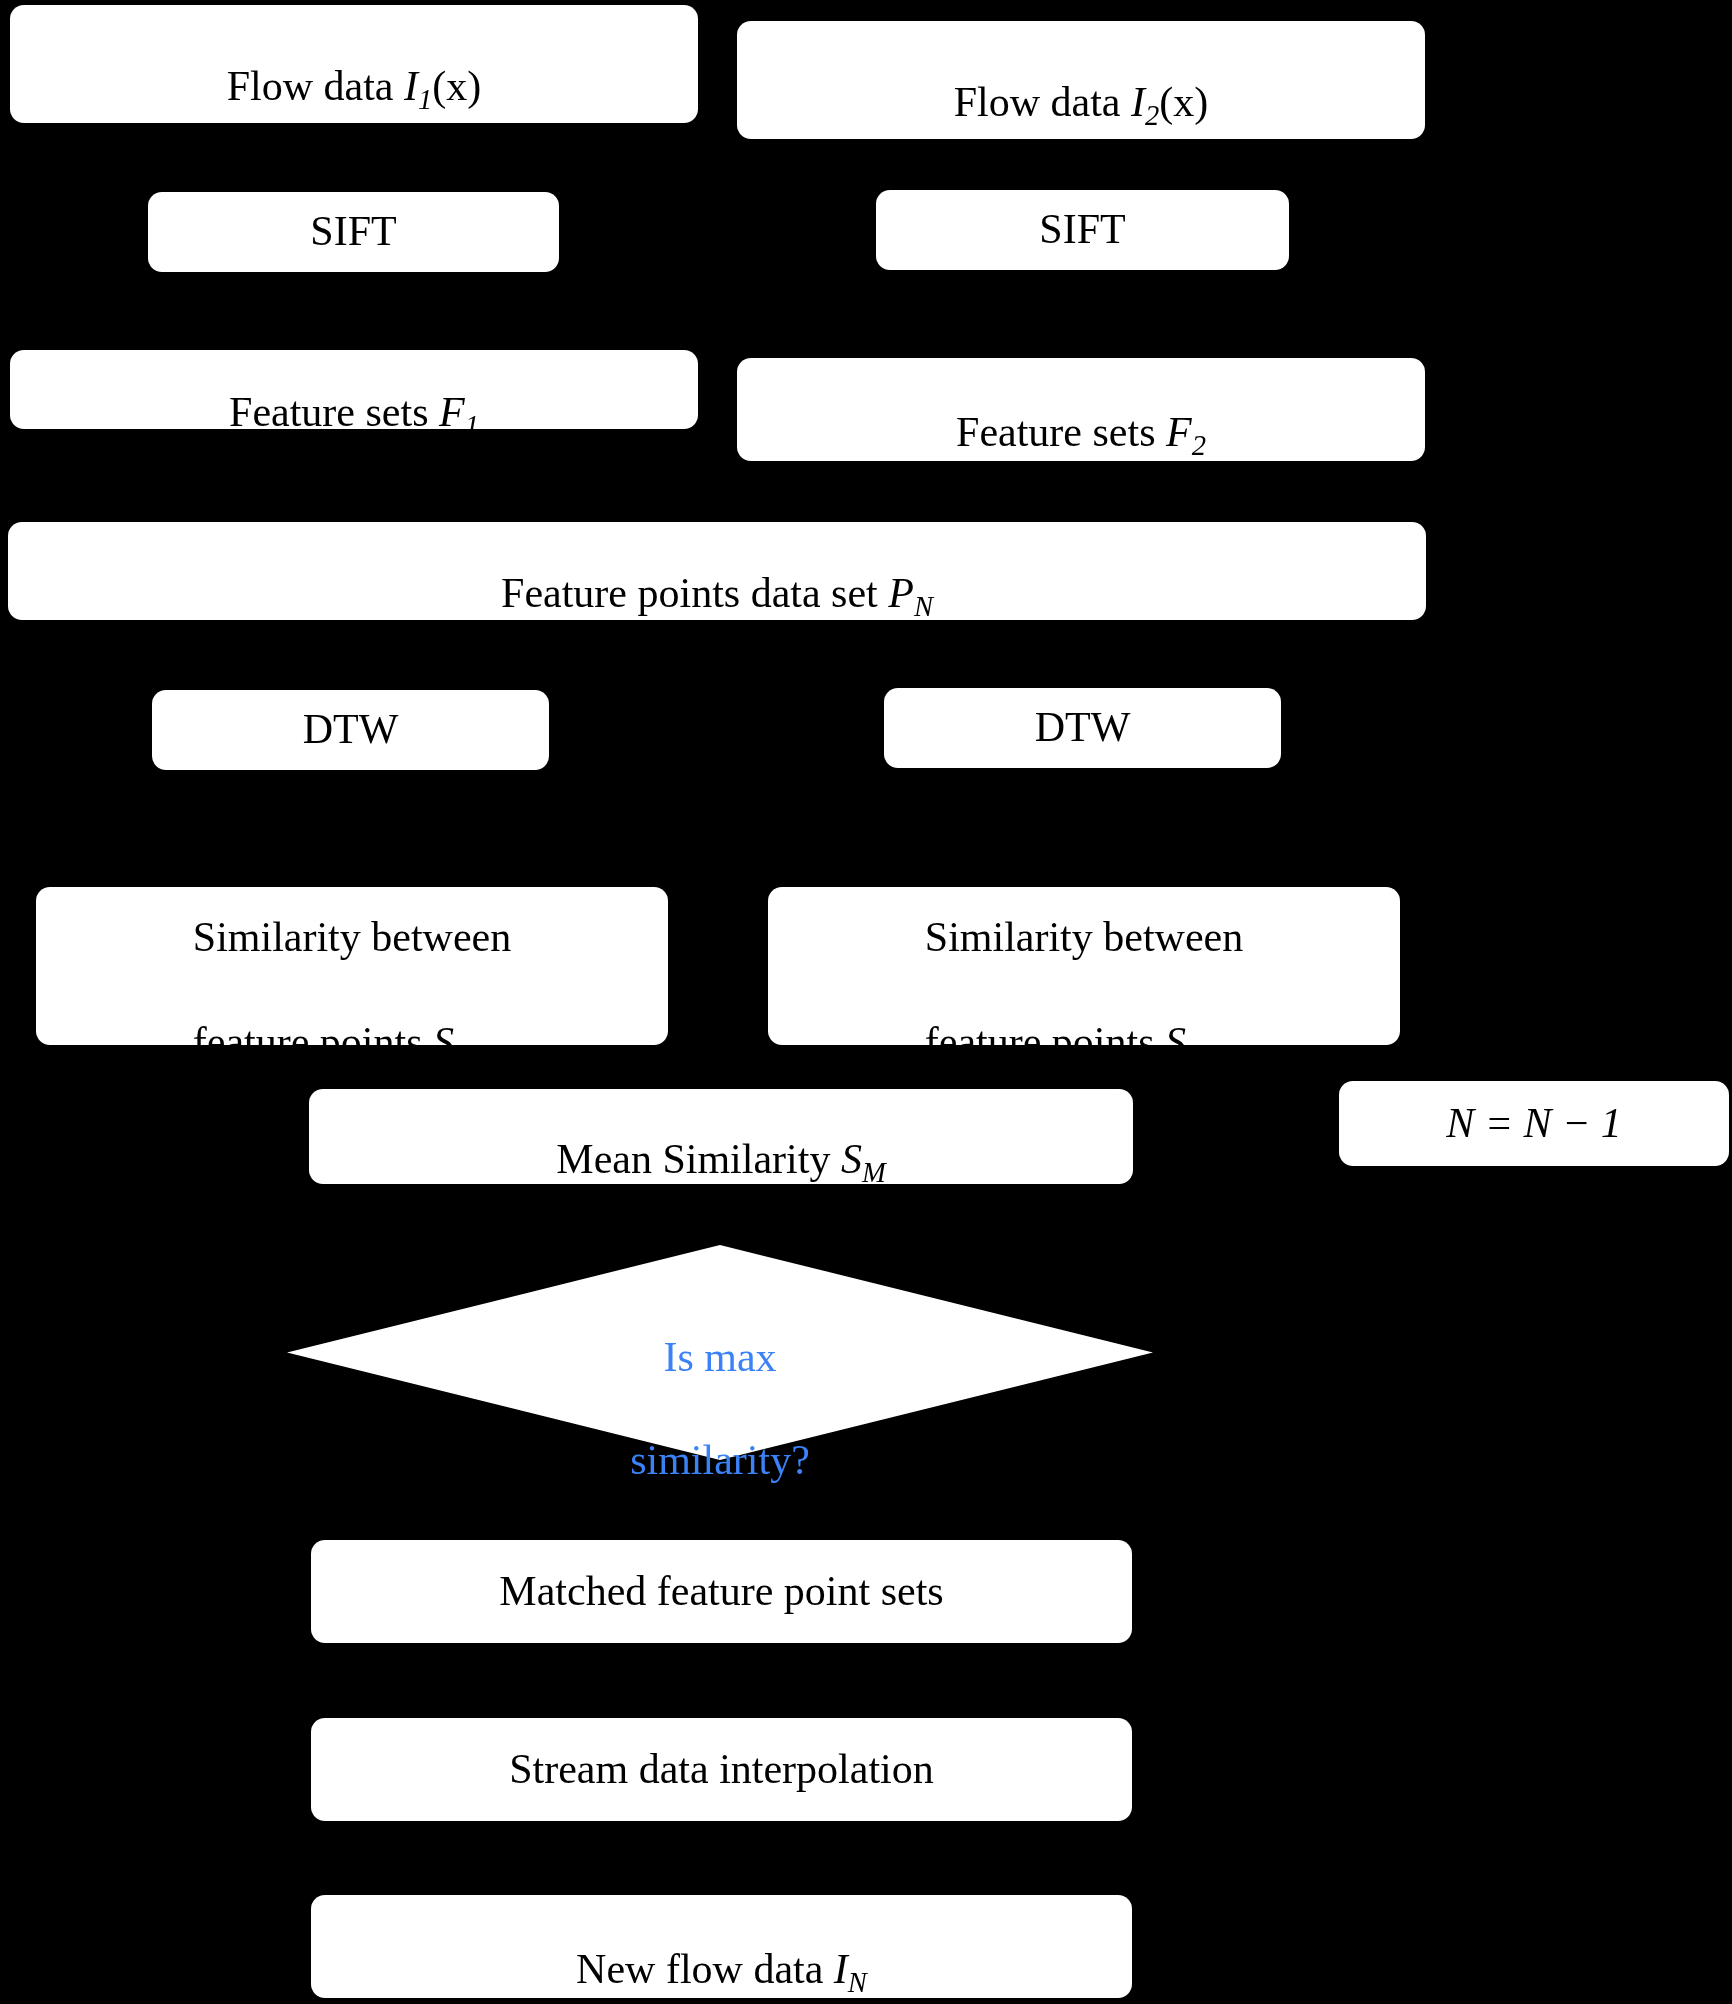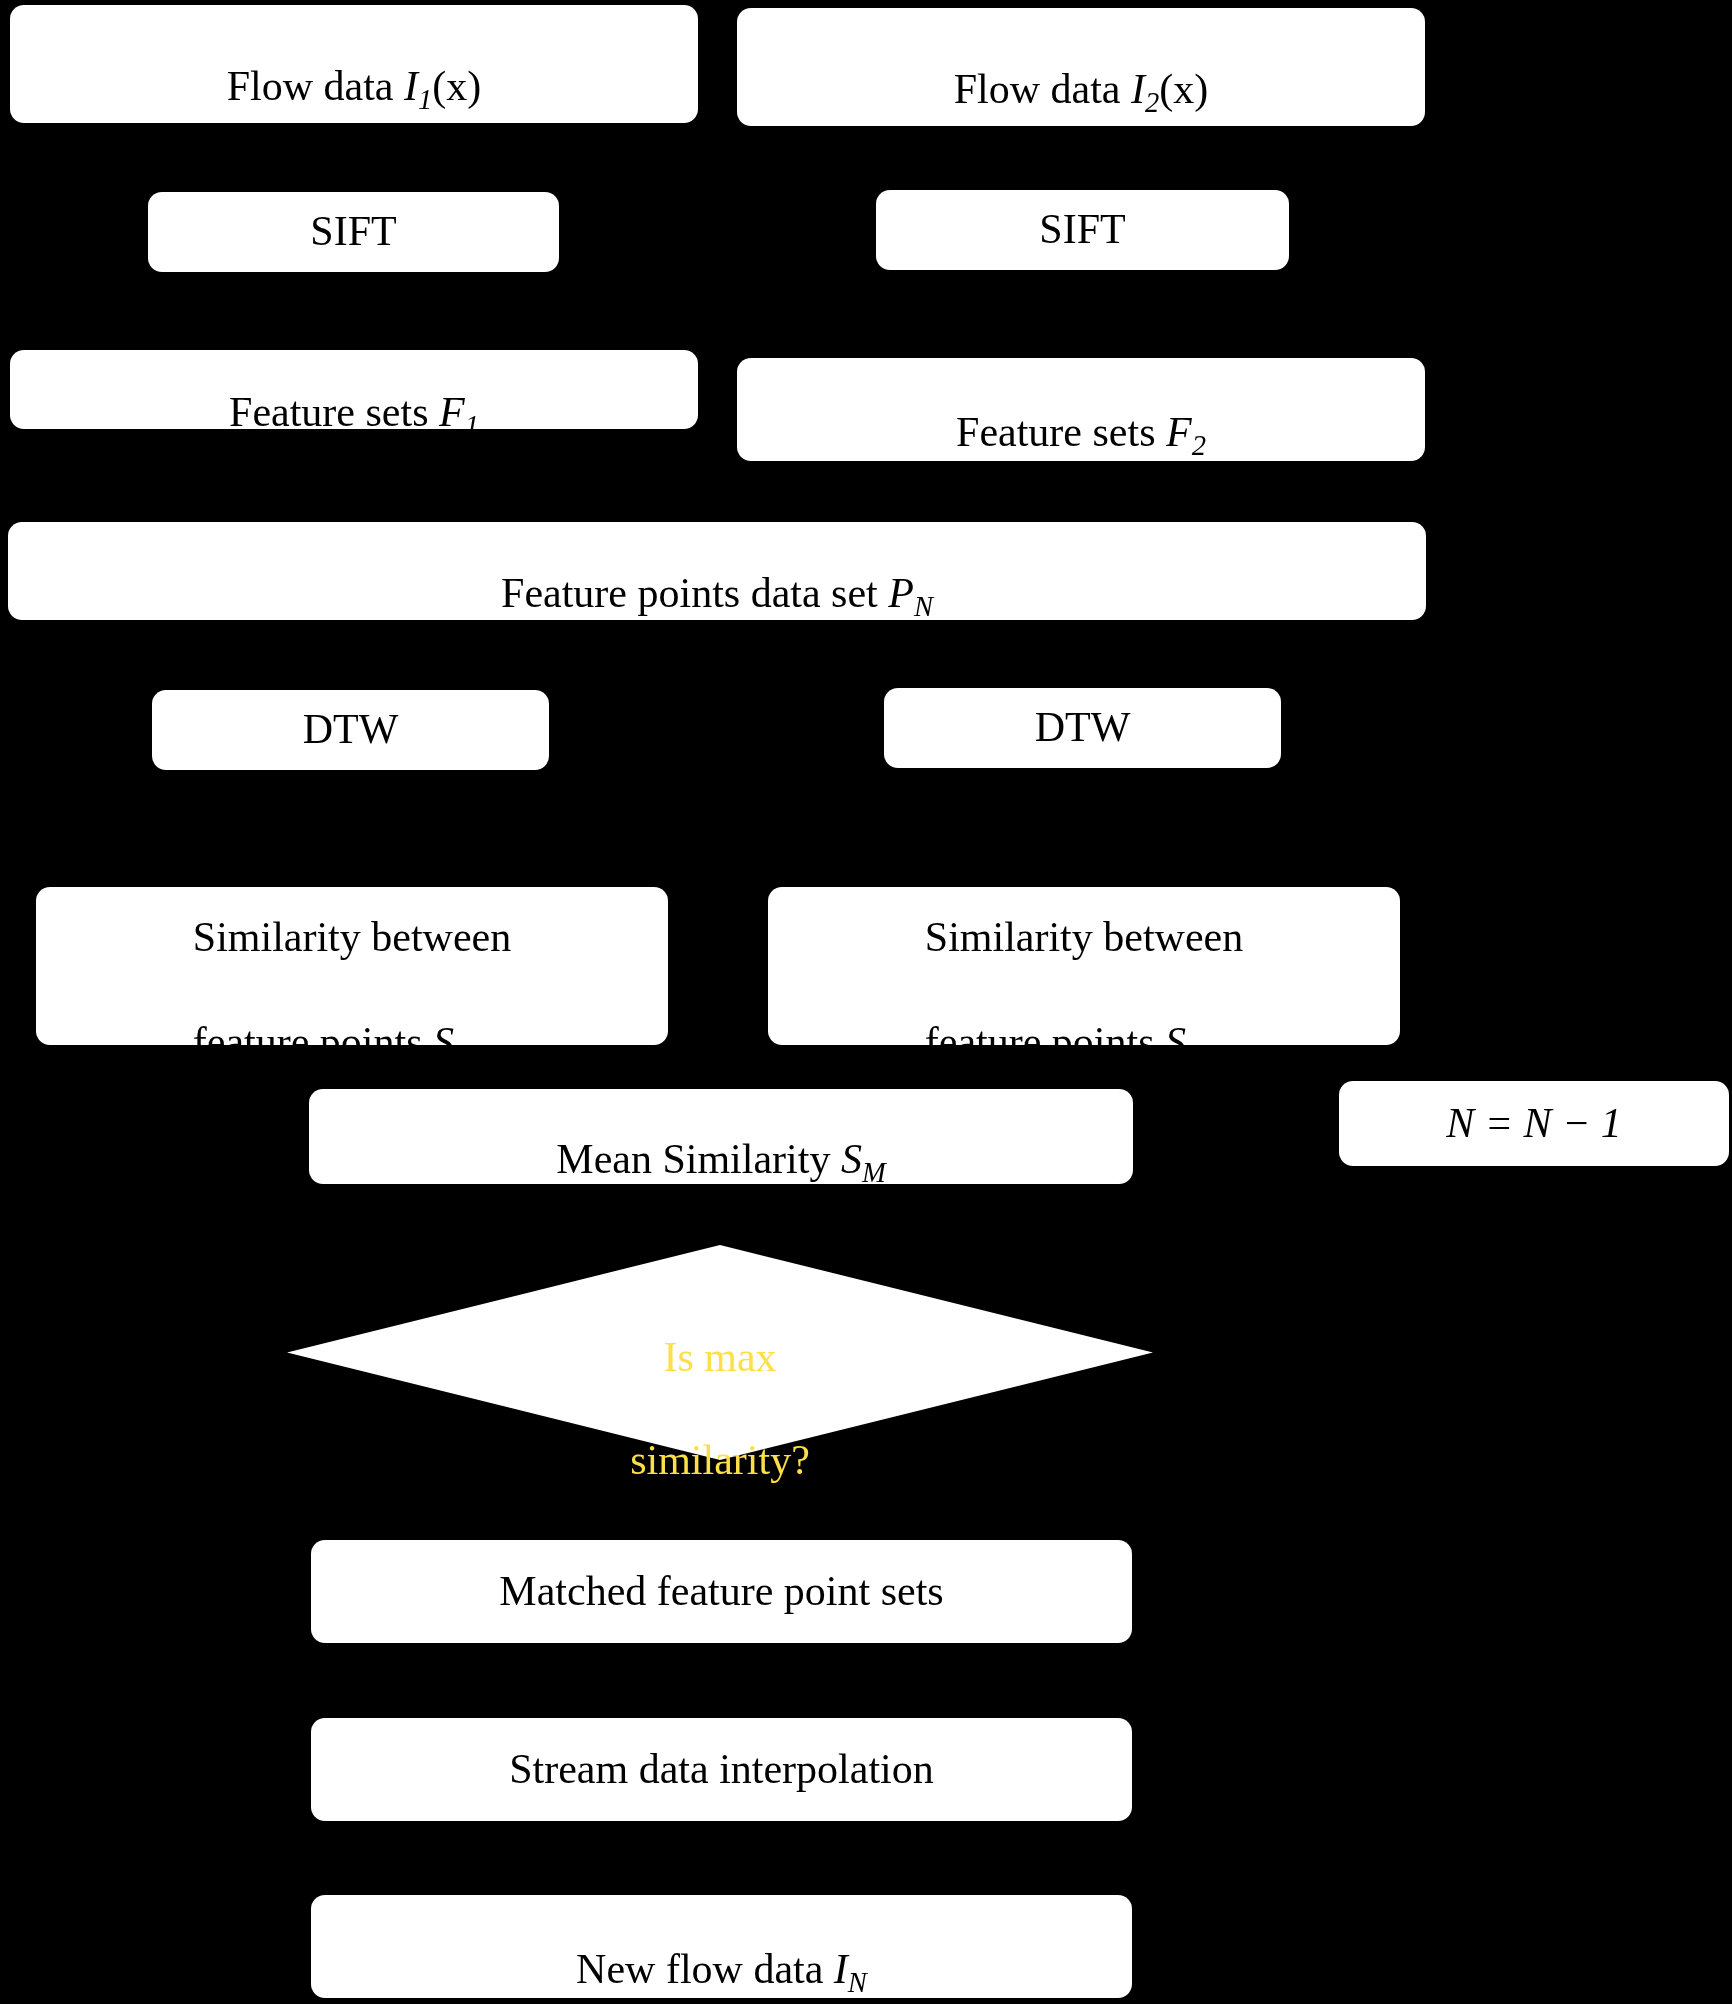--- a/index.html
+++ b/index.html
@@ -26,38 +26,38 @@
   }
   .node.two-line{line-height:1.25;margin-top:48px;}
   .sub{font-size:0.68em;vertical-align:-0.30em;font-style:italic;}
   .ital{font-style:italic;}
   .diamond-wrap{position:absolute;}
   .diamond-wrap svg{display:block;}
   .diamond-label{
     position:absolute;
     left:0;right:0;
     text-align:center;
-    color:#fde047;
+    color:#3b82f6;
     font-size:42px;
     line-height:1.22;
     white-space:pre-line;
   }
 </style>
 </head>
 <body>
 
 <div id="page">
 
   <div class="node" style="left:10px;top:5px;width:688px;height:118px;">
     <span>
       <span>Flow data </span><span class="ital">I</span><span class="sub">1</span><span>(x)</span>
     </span>
   </div>
 
-  <div class="node" style="left:737px;top:8px;width:688px;height:118px;">
+  <div class="node" style="left:737px;top:21px;width:688px;height:118px;">
     <span>
       <span>Flow data </span><span class="ital">I</span><span class="sub">2</span><span>(x)</span>
     </span>
   </div>
 
   <div class="node" style="left:148px;top:192px;width:411px;height:80px;">
     <span>SIFT</span>
   </div>
 
   <div class="node" style="left:876px;top:190px;width:413px;height:80px;">

